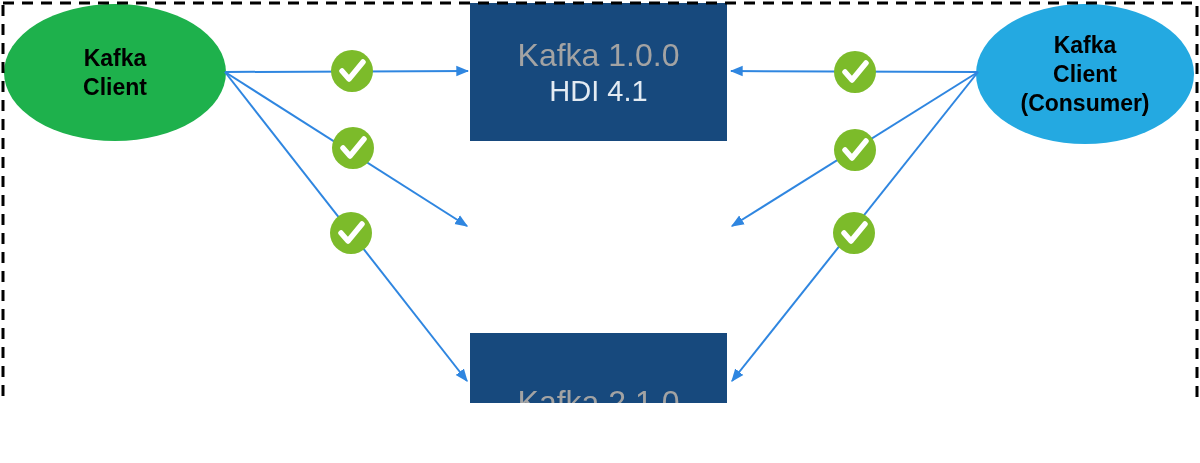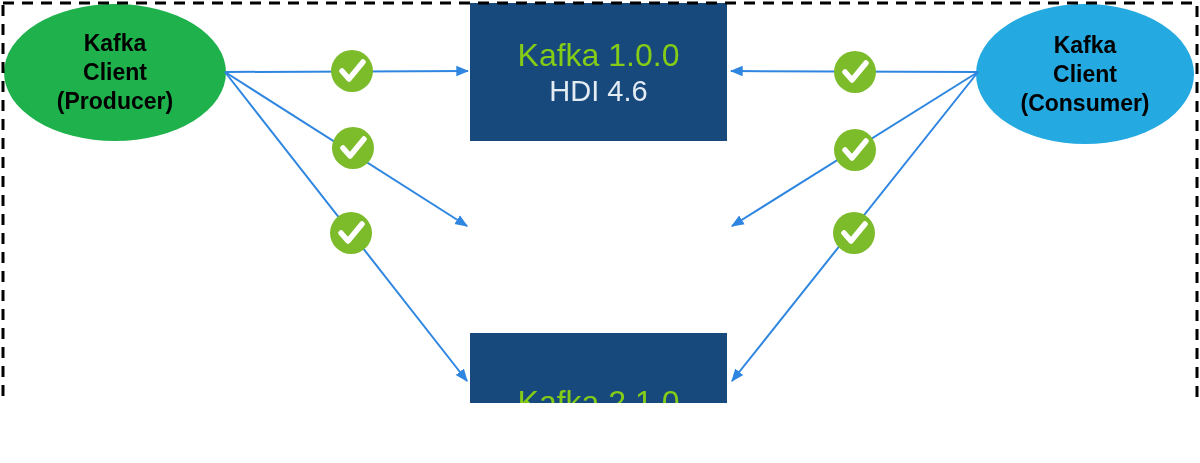--- a/index.html
+++ b/index.html
@@ -50,21 +50,21 @@
     width: 257px;
     background: #17497D;
     display: flex;
     flex-direction: column;
     align-items: center;
     justify-content: center;
     text-align: center;
     z-index: 1;
   }
   .vbox .title {
-    color: #84cc16;
+    color: #a3a3a3;
     font-size: 32px;
     line-height: 38px;
   }
   .vbox .subtitle {
     color: #E3EBF3;
     font-size: 29px;
     line-height: 34px;
   }
   .vbox.b0 { top: 3px;   height: 138px; }
   .vbox.b1 { top: 161px; height: 140px; }
@@ -80,32 +80,31 @@
   }
 </style>
 </head>
 <body>
 
 <div class="canvas">
 
   <div class="node producer">
     <span>Kafka</span>
     <span>Client</span>
-    <span>(Producer)</span>
   </div>
 
   <div class="node consumer">
     <span>Kafka</span>
     <span>Client</span>
     <span>(Consumer)</span>
   </div>
 
   <div class="vbox b0">
     <div class="title">Kafka 1.0.0</div>
-    <div class="subtitle">HDI 4.6</div>
+    <div class="subtitle">HDI 4.1</div>
   </div>
   <div class="vbox b2">
     <div class="title">Kafka 2.1.0</div>
   </div>
 
   <svg class="overlay" viewBox="0 0 1200 463">
     <defs>
       <marker id="arrow" viewBox="0 0 10 10" refX="9" refY="5" markerWidth="6.5" markerHeight="6.5" orient="auto-start-reverse">
         <path d="M0,1 L10,5 L0,9 z" fill="#2F86E0"></path>
       </marker>

